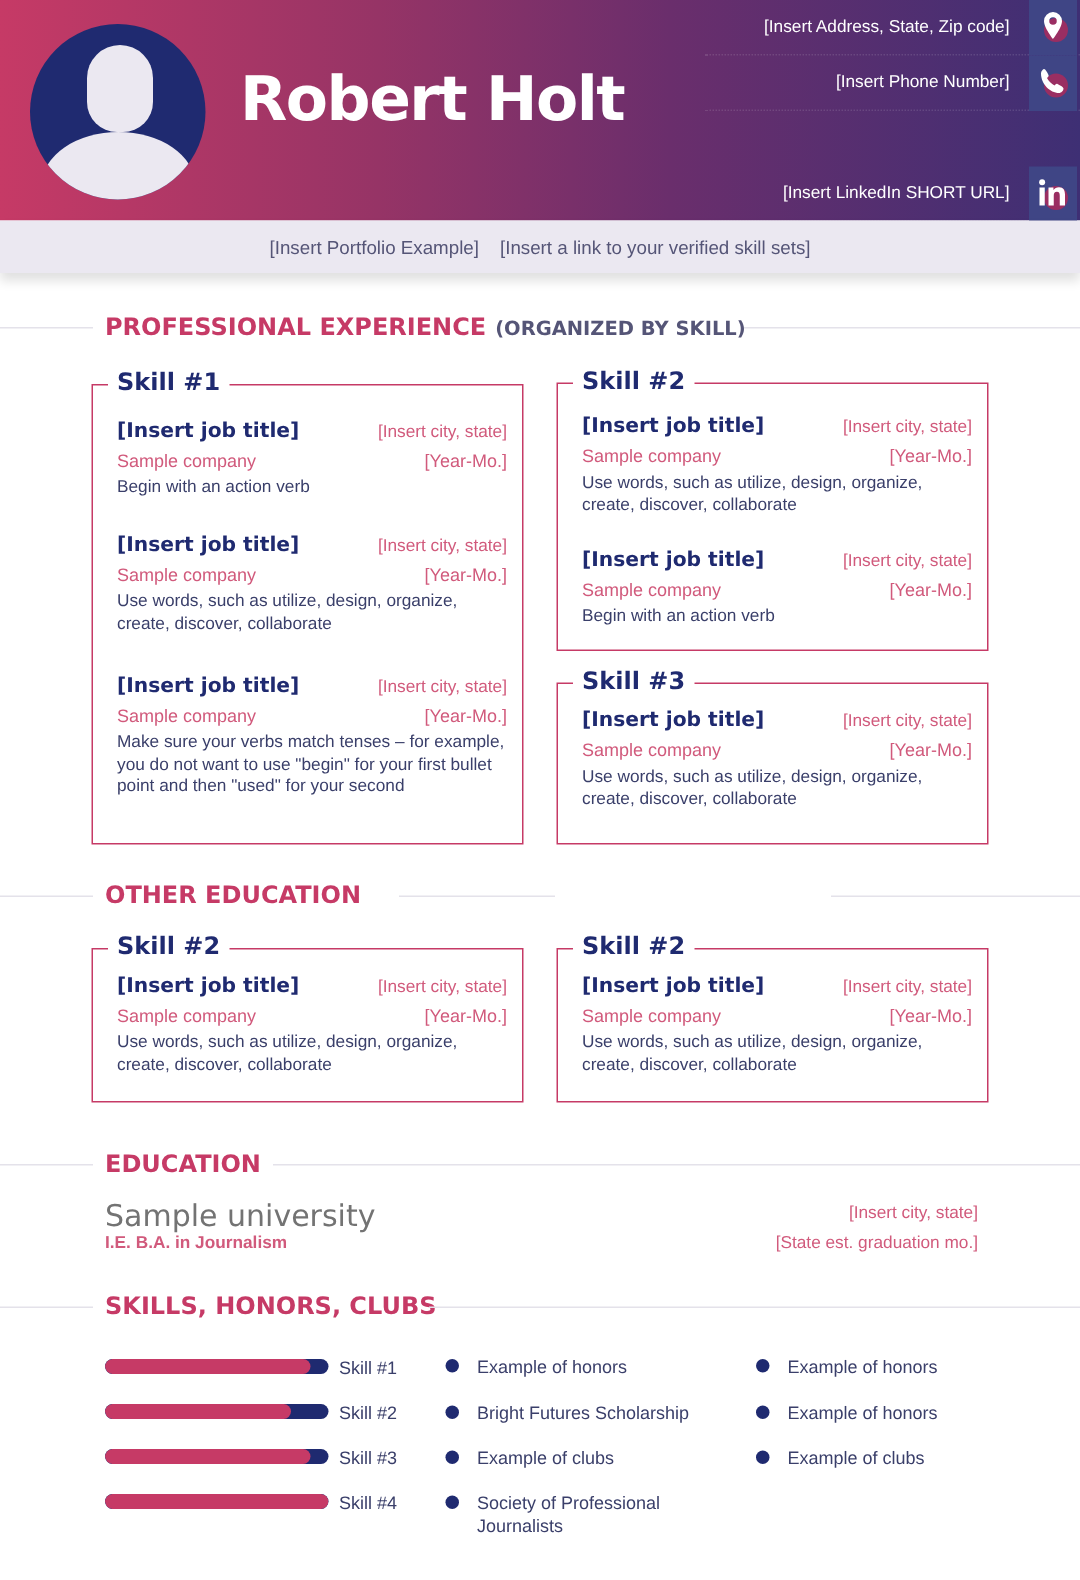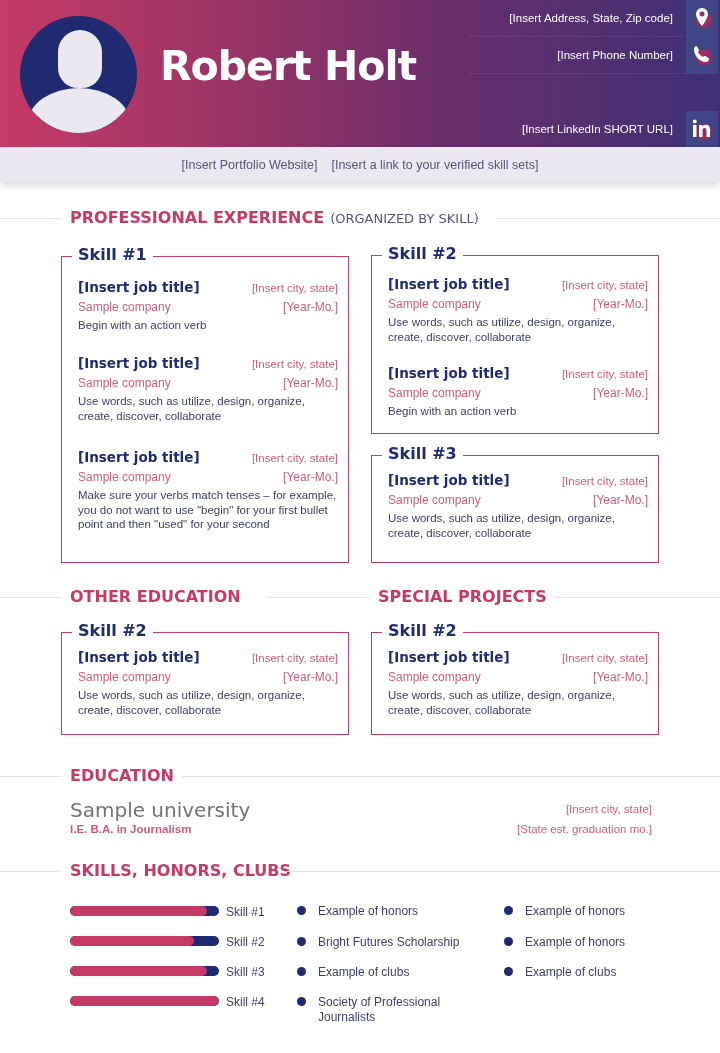--- a/index.html
+++ b/index.html
@@ -11,21 +11,21 @@
   .name { position: absolute; left: 160px; top: 42px; font-family: "DejaVu Sans", sans-serif; font-weight: bold; font-size: 41px; color: #ffffff; letter-spacing: -1px; }
   .contacts { position: absolute; left: 470px; top: 0; width: 250px; height: 147px; }
   .contact-row { position: absolute; left: 0; width: 250px; height: 37px; display: flex; align-items: center; border-bottom: 1px dotted rgba(255,255,255,0.12); }
   .contact-row .txt { width: 208px; text-align: right; padding-right: 5px; color: #ffffff; font-size: 11.5px; font-family: "Liberation Sans", sans-serif; }
   .contact-row .ic { width: 32px; height: 37px; margin-left: 8px; background: #3f4585; display: flex; align-items: center; justify-content: center; }
   .contact-row .ic svg { width: 24px; height: 24px; }
   .subbar { position: absolute; left: 0; top: 147px; width: 720px; height: 35px; background: #ebe8f1; box-shadow: 0 5px 7px rgba(0,0,0,0.12); display: flex; justify-content: center; align-items: center; gap: 14px; font-family: "Liberation Sans", sans-serif; font-size: 12.5px; color: #555577; }
   .section-head { position: absolute; left: 0; width: 720px; height: 20px; }
   .section-head .line { position: absolute; top: 10px; height: 1px; background: #e4e2ea; }
   .section-head .title { position: absolute; top: 0; font-family: "DejaVu Sans", sans-serif; font-weight: bold; font-size: 16px; color: #c63a66; white-space: nowrap; }
-  .section-head .sub { font-weight: normal; color: #555577; font-size: 13px; margin-left: 6px; }
+  .section-head .sub { font-weight: bold; color: #555577; font-size: 13px; margin-left: 6px; }
   .box { position: absolute; border: 1.5px solid #c63a66; }
   .box .skill-label { position: absolute; top: -12px; left: 10px; padding: 0 6px; background: #fff; font-weight: bold; font-size: 16px; color: #1f2a70; font-family: "DejaVu Sans", sans-serif; }
   .job { position: absolute; left: 16px; right: 10px; }
   .job .r1 { display: flex; justify-content: space-between; align-items: baseline; }
   .job .title { font-weight: bold; font-size: 13.5px; color: #1f2a70; font-family: "DejaVu Sans", sans-serif; }
   .job .loc { font-size: 11.5px; color: #d15a7c; font-family: "Liberation Sans", sans-serif; }
   .job .r2 { display: flex; justify-content: space-between; margin-top: 5px; font-size: 12px; color: #d15a7c; font-family: "Liberation Sans", sans-serif; }
   .job .desc { margin-top: 4px; font-size: 11.5px; line-height: 14.5px; color: #3a3f6a; font-family: "Liberation Sans", sans-serif; }
   .edu-name { position: absolute; left: 70px; top: 798px; font-weight: normal; font-size: 20px; color: #737373; }
   .edu-deg { position: absolute; left: 70px; top: 823px; font-size: 11.5px; color: #d15a7c; font-family: "Liberation Sans", sans-serif; font-weight: bold; }
@@ -74,21 +74,21 @@
             <rect x="3" y="8" width="3.5" height="12" fill="#fff"></rect>
             <circle cx="4.75" cy="4.5" r="2" fill="#fff"></circle>
             <path d="M9 8h3.3v1.7C13 8.5 14.3 7.8 16 7.8c3 0 4 2 4 5V20h-3.5v-6.5c0-1.5-.4-2.6-1.9-2.6s-2.1 1.1-2.1 2.6V20H9z" fill="#fff"></path>
           </svg>
       </span>
     </div>
   </div>
 </div>
 
 <div class="subbar">
-  <span>[Insert Portfolio Website]</span>
+  <span>[Insert Portfolio Example]</span>
   <span>[Insert a link to your verified skill sets]</span>
 </div>
 
 <div class="section-head" style="top:208px">
   <div class="line" style="left:0;width:62px"></div>
   <div class="title" style="left:70px">
     <span>PROFESSIONAL EXPERIENCE</span><span class="sub">(ORGANIZED BY SKILL)</span>
   </div>
   <div class="line" style="left:496px;width:224px"></div>
 </div>
@@ -170,21 +170,20 @@
     <div class="desc">Use words, such as utilize, design, organize, create, discover, collaborate</div>
   </div>
 </div>
 
 <div class="section-head" style="top:587px">
   <div class="line" style="left:0;width:62px"></div>
   <div class="title" style="left:70px">OTHER EDUCATION</div>
   <div class="line" style="left:266px;width:104px"></div>
 </div>
 <div class="section-head" style="top:587px;left:0">
-  <div class="title" style="left:378px">SPECIAL PROJECTS</div>
   <div class="line" style="left:554px;width:166px"></div>
 </div>
 
 <div class="box" style="left:61px;top:632px;width:288px;height:103px">
   <div class="skill-label">Skill #2</div>
   <div class="job" style="top:16px">
     <div class="r1">
         <span class="title">[Insert job title]</span>
         <span class="loc">[Insert city, state]</span>
       </div>

